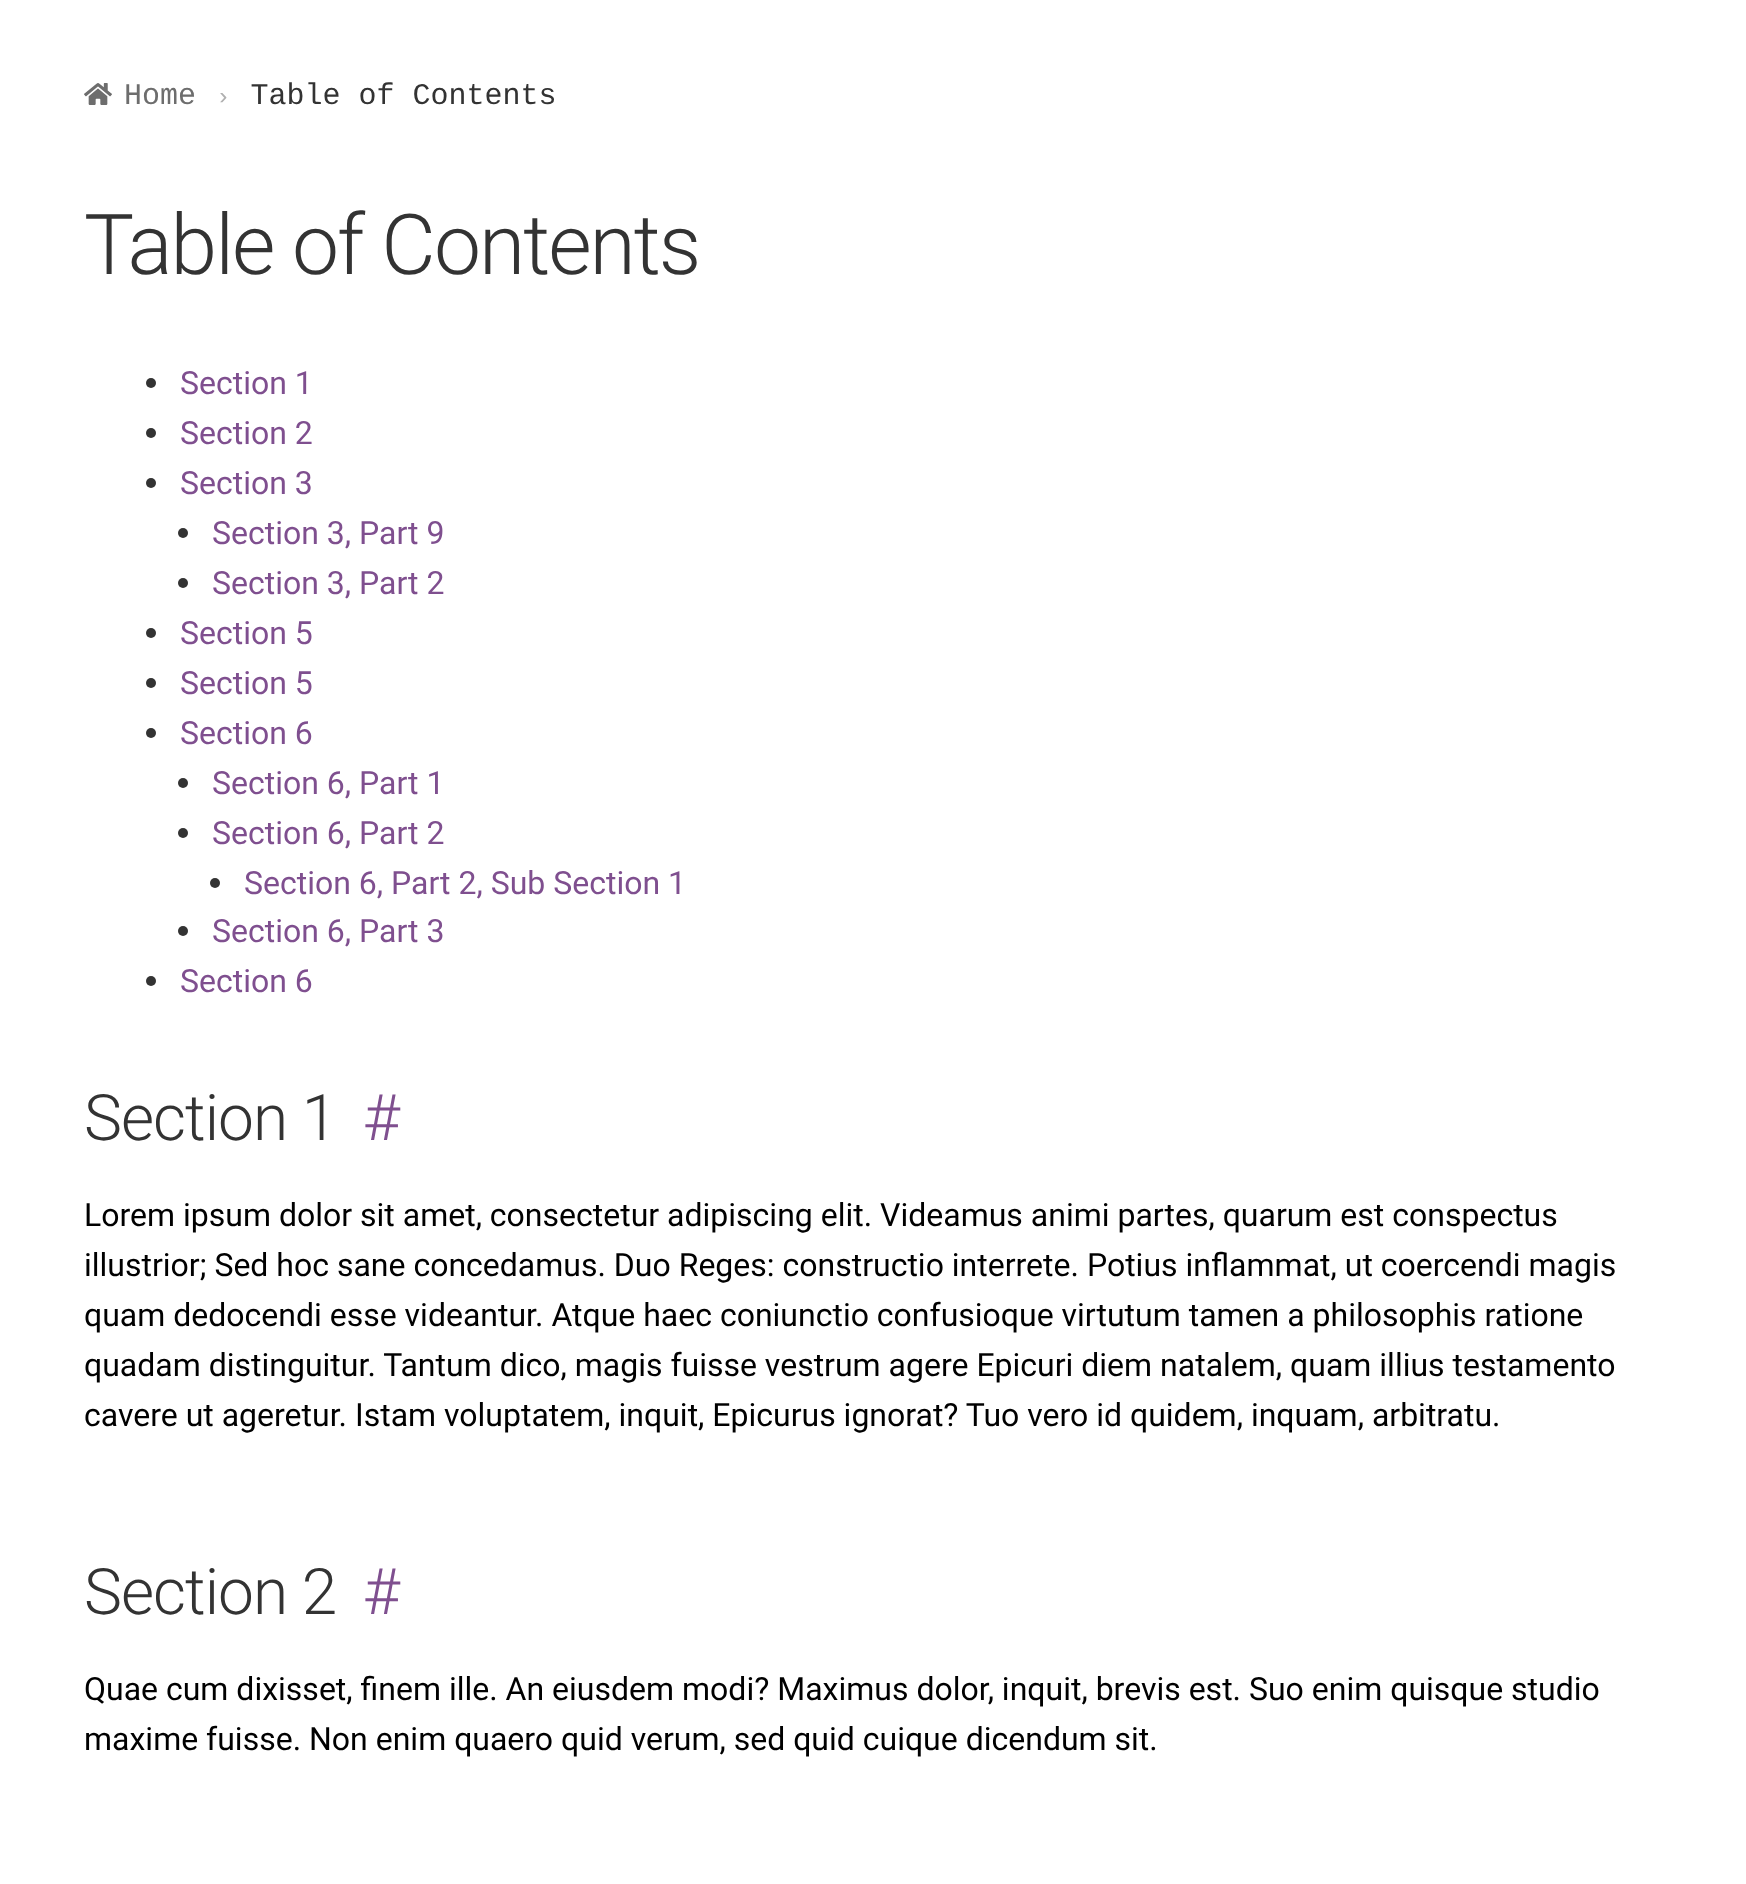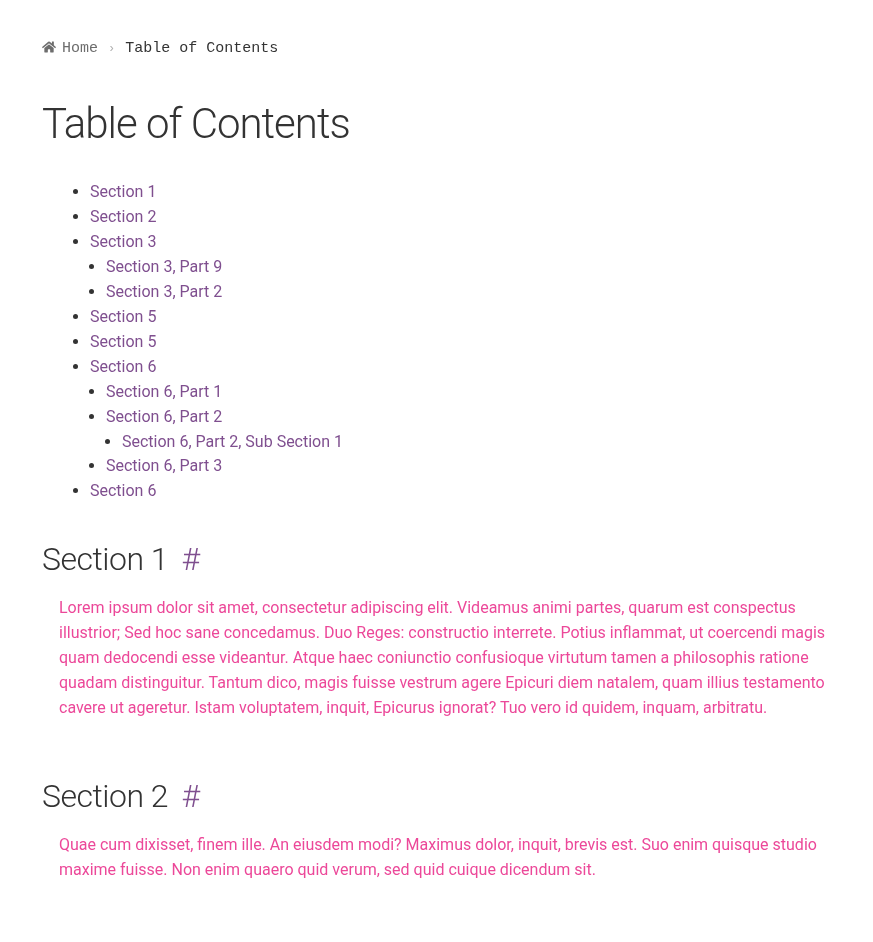--- a/index.html
+++ b/index.html
@@ -79,24 +79,23 @@
     margin-bottom: 18px;
     margin-top: 26px;
   }
   .anchor {
     color: #7f4f8f;
     text-decoration: none;
     font-weight: 300;
     margin-left: 6px;
   }
   p.body-text {
-    color: #ec4899;
+    color: #000000;
     line-height: 1.56;
     margin-bottom: 56px;
-    margin-left: 17px;
   }
 </style>
 </head>
 <body>
 
 <nav class="breadcrumb">
   <a href="#" class="breadcrumb-link">
     <span class="home-icon">
       <svg viewBox="0 0 576 512">
           <path d="M280.4 148.3L96 300.1V464a16 16 0 0 0 16 16h112a16 16 0 0 0 16-16V368a16 16 0 0 1 16-16h64a16 16 0 0 1 16 16v96a16 16 0 0 0 16 16h112a16 16 0 0 0 16-16V300L295.7 148.3a12.2 12.2 0 0 0-15.3 0zM571.6 251.5L488 182.6V44a12 12 0 0 0-12-12h-56a12 12 0 0 0-12 12v72.6L318.5 43a48 48 0 0 0-61 0L4.3 251.5a12 12 0 0 0-1.6 16.9l25.5 31A12 12 0 0 0 45.2 301l235.2-193.7a12.2 12.2 0 0 1 15.3 0L530.9 301a12 12 0 0 0 16.9-1.6l25.5-31a12 12 0 0 0-1.7-16.9z"></path>

